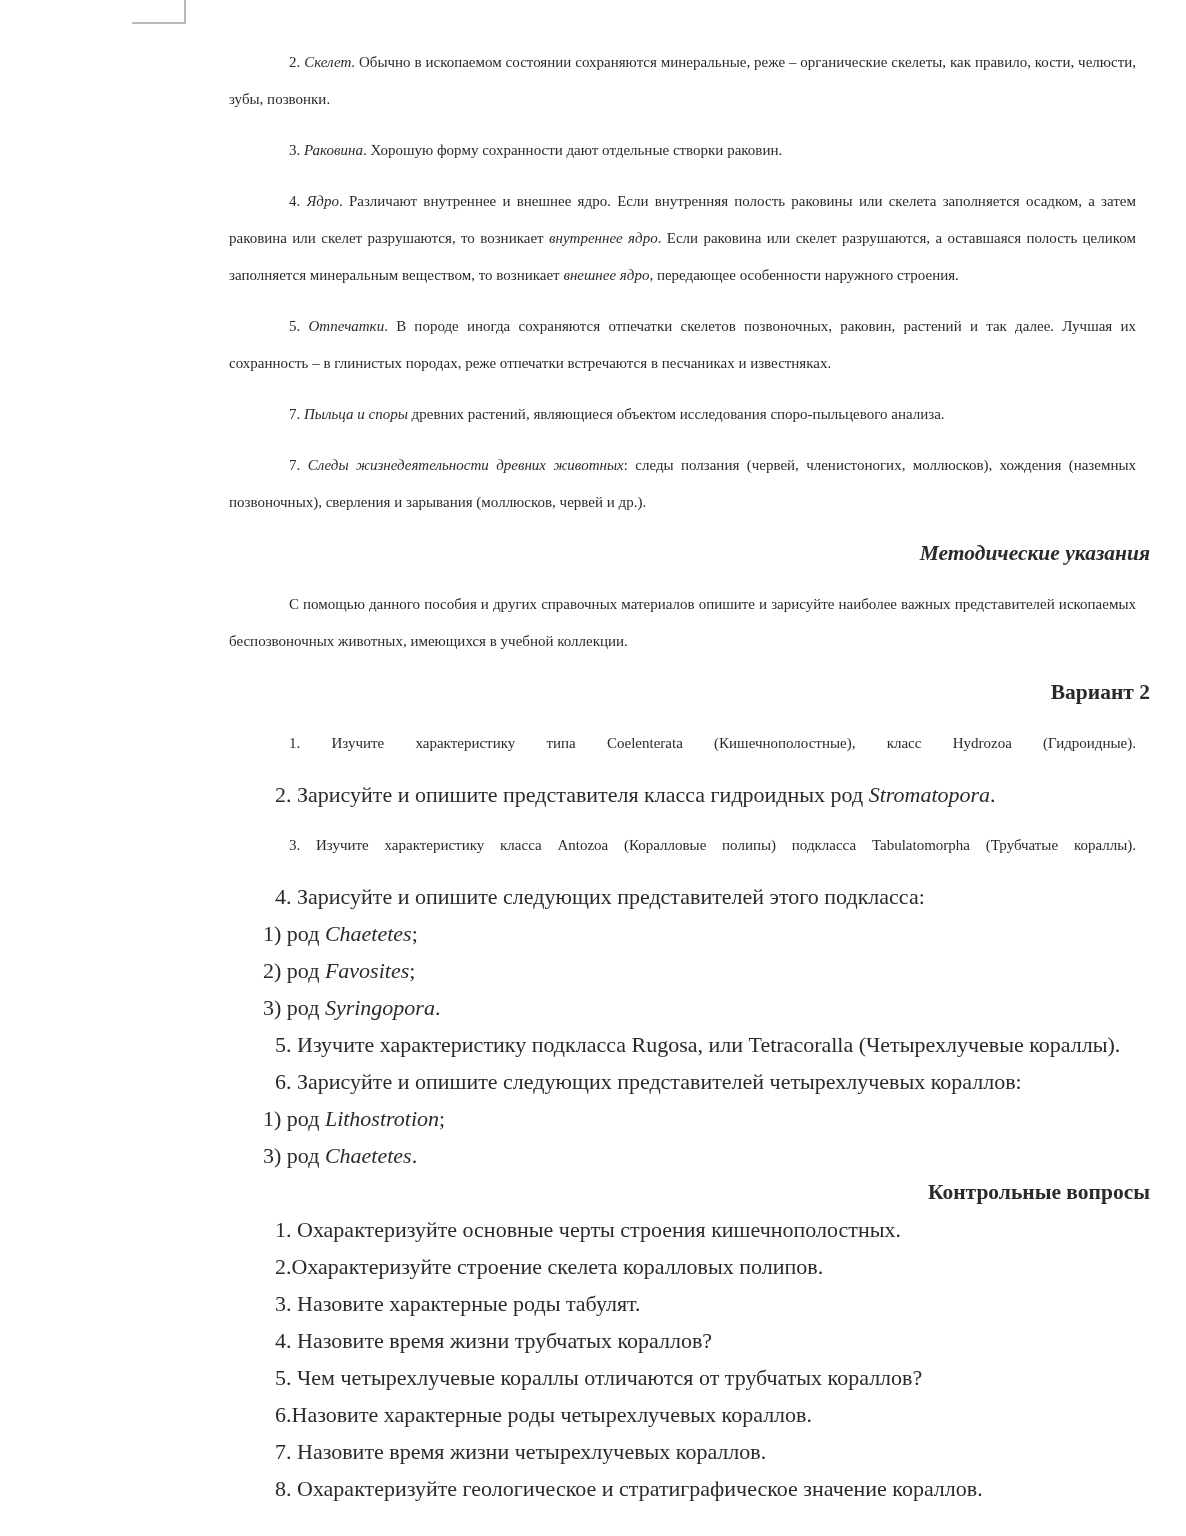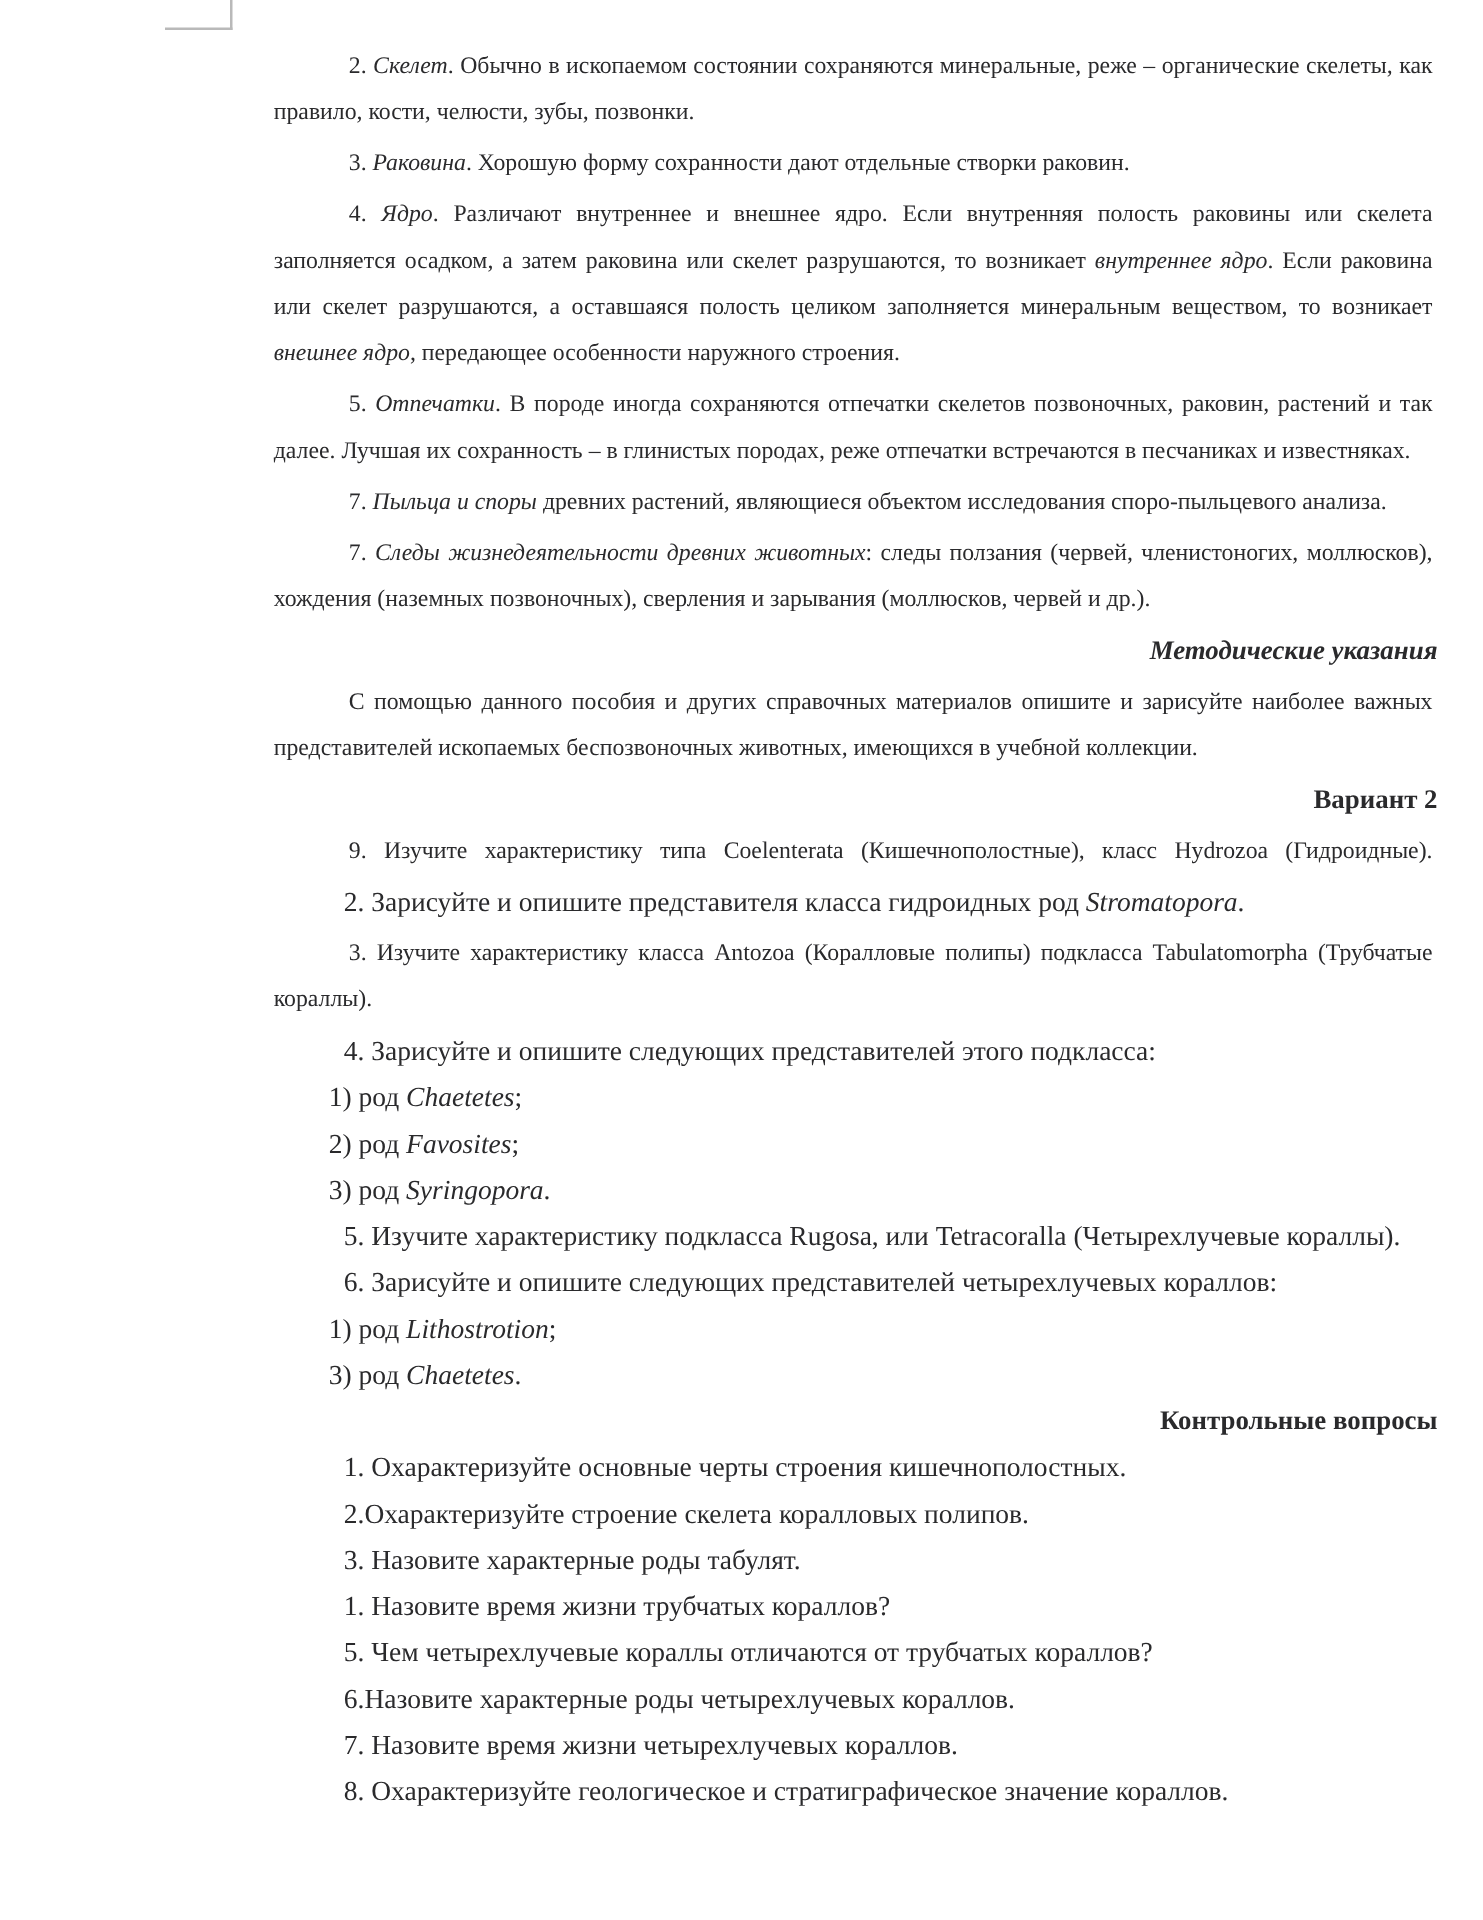--- a/index.html
+++ b/index.html
@@ -31,24 +31,24 @@
   .page {
     position: absolute;
     left: 215px;
     top: 0;
     width: 935px;
     padding-top: 30px;
   }
 
   
   .para {
-    margin: 4px;
+    margin: 14px;
     text-align: justify;
     text-indent: 60px;
-    font-size: 19px;
+    font-size: 15px;
     line-height: 37px;
     hyphens: manual;
   }
   .para.last-line-stretch {
     text-align-last: justify;
   }
 
   .line {
     margin: 0;
     font-size: 22px;
@@ -91,21 +91,21 @@
   <p class="para"><span>7.</span> <em class="it">Пыльца и споры</em><span> древних растений, являющиеся объектом исследования споро-пыльцевого анализа.</span></p>
 
   <p class="para"><span>7.</span> <em class="it">Следы жизнедеятельности древних животных</em><span>: следы ползания (червей, членистоногих, моллюсков), хождения (наземных позвоночных), сверления и зарывания (моллюсков, червей и др.).</span></p>
 
   <h2 class="center italic">Методические указания</h2>
 
   <p class="para">С помощью данного пособия и других справочных материалов опишите и зарисуйте наиболее важных представителей ископаемых беспозвоночных животных, имеющихся в учебной коллекции.</p>
 
   <h2 class="center">Вариант 2</h2>
 
-  <p class="para last-line-stretch">9.        Изучите        характеристику        типа Coelenterata (Кишечнополостные), класс Hydrozoa (Гидроидные).</p>
+  <p class="para last-line-stretch">1.        Изучите        характеристику        типа Coelenterata (Кишечнополостные), класс Hydrozoa (Гидроидные).</p>
 
   <p class="line indent"><span>2. Зарисуйте и опишите представителя класса гидроидных род  </span><em class="it">Stromatopora</em><span>.</span></p>
 
   <p class="para last-line-stretch">3.        Изучите        характеристику        класса Antozoa (Коралловые        полипы) подкласса Tabulatomorpha  (Трубчатые кораллы).</p>
 
   <p class="line indent">4. Зарисуйте и опишите следующих представителей этого подкласса:</p>
 
   <p class="line sub"><span>1) род  </span><em class="it">Chaetetes</em><span>;</span></p>
 
   <p class="line sub"><span>2) род  </span><em class="it">Favosites</em><span>;</span></p>
@@ -119,19 +119,19 @@
   <p class="line sub"><span>1) род  </span><em class="it">Lithostrotion</em><span>;</span></p>
 
 
   <p class="line sub"><span>3) род  </span><em class="it">Chaetetes</em><span>.</span></p>
 
   <h2 class="center bold">Контрольные вопросы</h2>
 
   <p class="line indent">1. Охарактеризуйте основные черты строения кишечнополостных.</p>
   <p class="line indent">2.Охарактеризуйте строение скелета коралловых полипов.</p>
   <p class="line indent">3. Назовите характерные роды табулят.</p>
-  <p class="line indent">1. Назовите время жизни трубчатых кораллов?</p>
+  <p class="line indent">4. Назовите время жизни трубчатых кораллов?</p>
   <p class="line indent">5. Чем четырехлучевые кораллы отличаются от трубчатых кораллов?</p>
   <p class="line indent">6.Назовите характерные роды четырехлучевых кораллов.</p>
   <p class="line indent">7. Назовите время жизни четырехлучевых кораллов.</p>
   <p class="line indent">8. Охарактеризуйте геологическое и стратиграфическое значение кораллов.</p>
 
 </div>
 
 </body></html>

